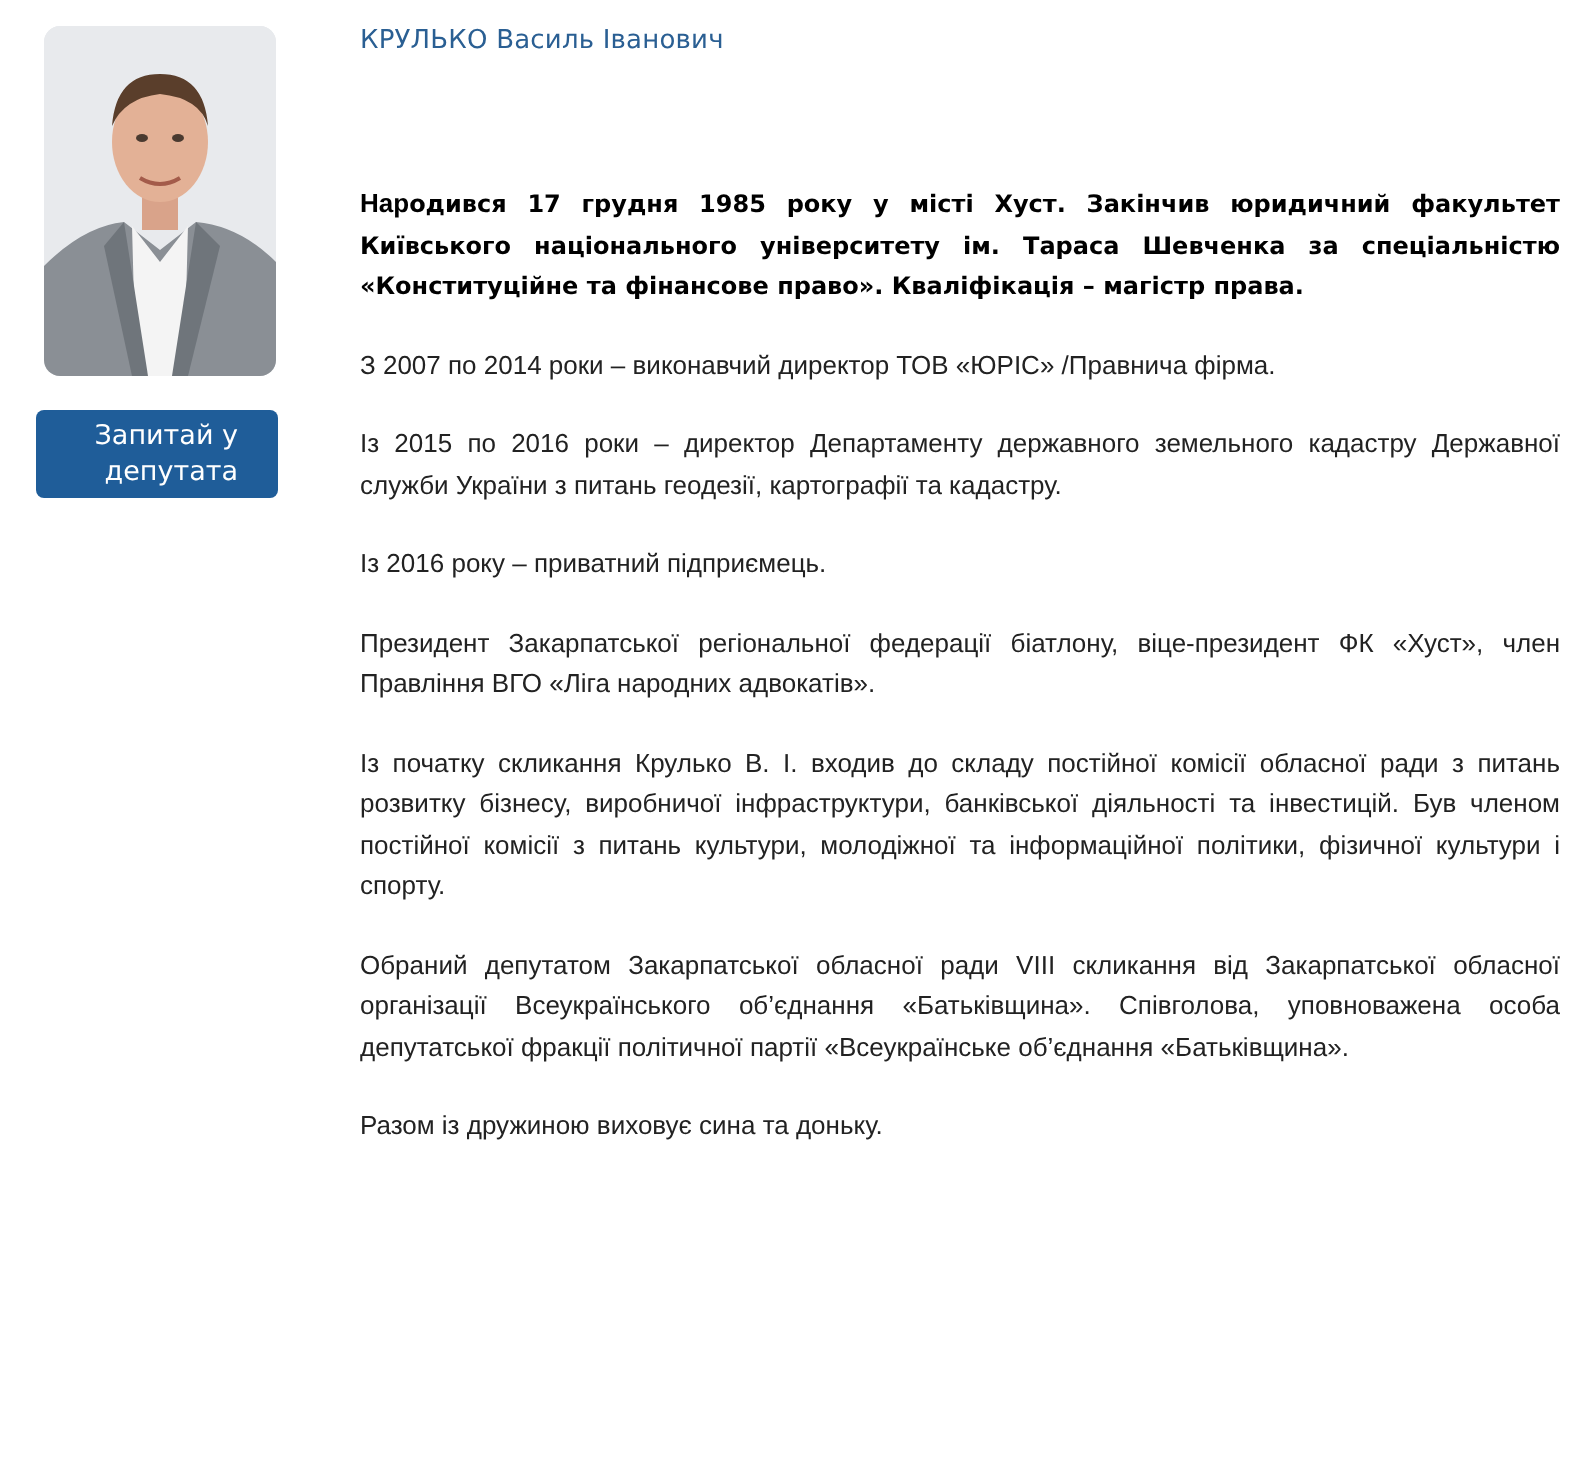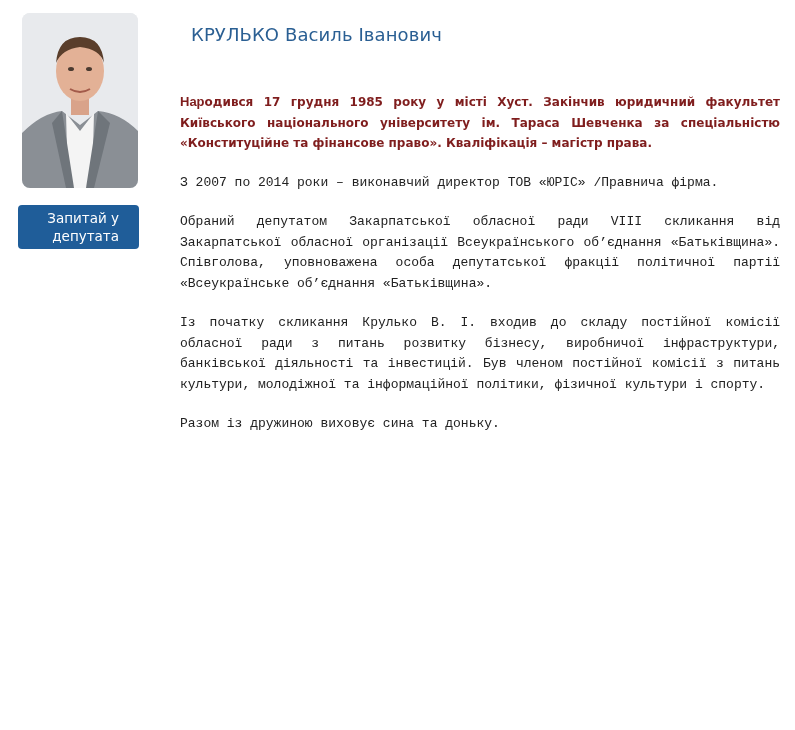--- a/index.html
+++ b/index.html
@@ -1,23 +1,23 @@
 <!DOCTYPE html>
 <html><head>
 <meta charset="utf-8">
 <style>
   html, body { margin:0; padding:0; background:#ffffff; }
   body { width:795px; height:730px; position:relative; overflow:hidden; font-family:"Liberation Sans", sans-serif; color:#222; }
   .photo { position:absolute; left:22px; top:13px; width:116px; height:175px; border-radius:8px; overflow:hidden; background:#e9ebee; }
   .photo svg { display:block; width:100%; height:100%; }
   .ask-btn { position:absolute; left:18px; top:205px; width:121px; height:44px; background:#1f5d99; color:#fff; border-radius:4px; border:none; font-family:"DejaVu Sans", sans-serif; font-size:13.5px; line-height:18px; text-align:right; display:flex; align-items:center; justify-content:center; cursor:pointer; padding:0 20px; box-sizing:border-box; }
-  .title { position:absolute; left:180px; top:13px; margin:11px; font-family:"DejaVu Sans", sans-serif; font-weight:normal; font-size:18px; color:#2a5f93; letter-spacing:0.1px; }
+  .title { position:absolute; left:180px; top:13px; margin:0; font-family:"DejaVu Sans", sans-serif; font-weight:normal; font-size:13px; color:#2a5f93; letter-spacing:0.1px; }
   .bio { position:absolute; left:180px; top:92px; width:600px; font-size:13px; line-height:20.5px; color:#222; }
-  .bio p { margin:0 0 19px 0; text-align:justify;font-family:Liberation Mono, monospace; }
-  .bio p.lead { font-weight:bold; font-family:"DejaVu Sans", sans-serif; font-size:12px; line-height:20.5px; color:#7f1d1d; }
+  .bio p { margin:0 0 19px 0; text-align:justify; }
+  .bio p.lead { font-weight:bold; font-family:"DejaVu Sans", sans-serif; font-size:12px; line-height:20.5px; color:#000000; }
   .lead .cut { font-family:"Liberation Sans", sans-serif; font-size:13px; }
 </style>
 </head>
 <body>
 
 <div class="photo">
   <svg viewBox="0 0 116 175">
     <rect width="116" height="175" fill="#e8eaed"></rect>
     <path d="M0 120 Q20 100 40 98 L58 112 L76 98 Q98 100 116 118 L116 175 L0 175 Z" fill="#8a8f95"></path>
     <path d="M44 100 L58 118 L72 100 L70 175 L46 175 Z" fill="#f4f4f4"></path>
@@ -32,16 +32,19 @@
   </svg>
 </div>
 
 <button class="ask-btn">Запитай у депутата</button>
 
 <h1 class="title">КРУЛЬКО Василь Іванович</h1>
 
 <div class="bio">
   <p class="lead"><span class="cut">Нар</span><span>одився 17 грудня 1985 року у місті Хуст. Закінчив юридичний факультет Київського національного університету ім. Тараса Шевченка за спеціальністю «Конституційне та фінансове право». Кваліфікація – магістр права.</span></p>
   <p>З 2007 по 2014 роки – виконавчий директор ТОВ «ЮРІС» /Правнича фірма.</p>
+  <p>Із 2015 по 2016 роки – директор Департаменту державного земельного кадастру Державної служби України з питань геодезії, картографії та кадастру.</p>
+  <p>Із 2016 року – приватний підприємець.</p>
+  <p>Президент Закарпатської регіональної федерації біатлону, віце-президент ФК «Хуст», член Правління ВГО «Ліга народних адвокатів».</p>
+  <p>Із початку скликання Крулько В. І. входив до складу постійної комісії обласної ради з питань розвитку бізнесу, виробничої інфраструктури, банківської діяльності та інвестицій. Був членом постійної комісії з питань культури, молодіжної та інформаційної політики, фізичної культури і спорту.</p>
   <p>Обраний депутатом Закарпатської обласної ради VIII скликання від Закарпатської обласної організації Всеукраїнського об’єднання «Батьківщина». Співголова, уповноважена особа депутатської фракції політичної партії «Всеукраїнське об’єднання «Батьківщина».</p>
-  <p>Із початку скликання Крулько В. І. входив до складу постійної комісії обласної ради з питань розвитку бізнесу, виробничої інфраструктури, банківської діяльності та інвестицій. Був членом постійної комісії з питань культури, молодіжної та інформаційної політики, фізичної культури і спорту.</p>
   <p>Разом із дружиною виховує сина та доньку.</p>
 </div>
 
 </body></html>

